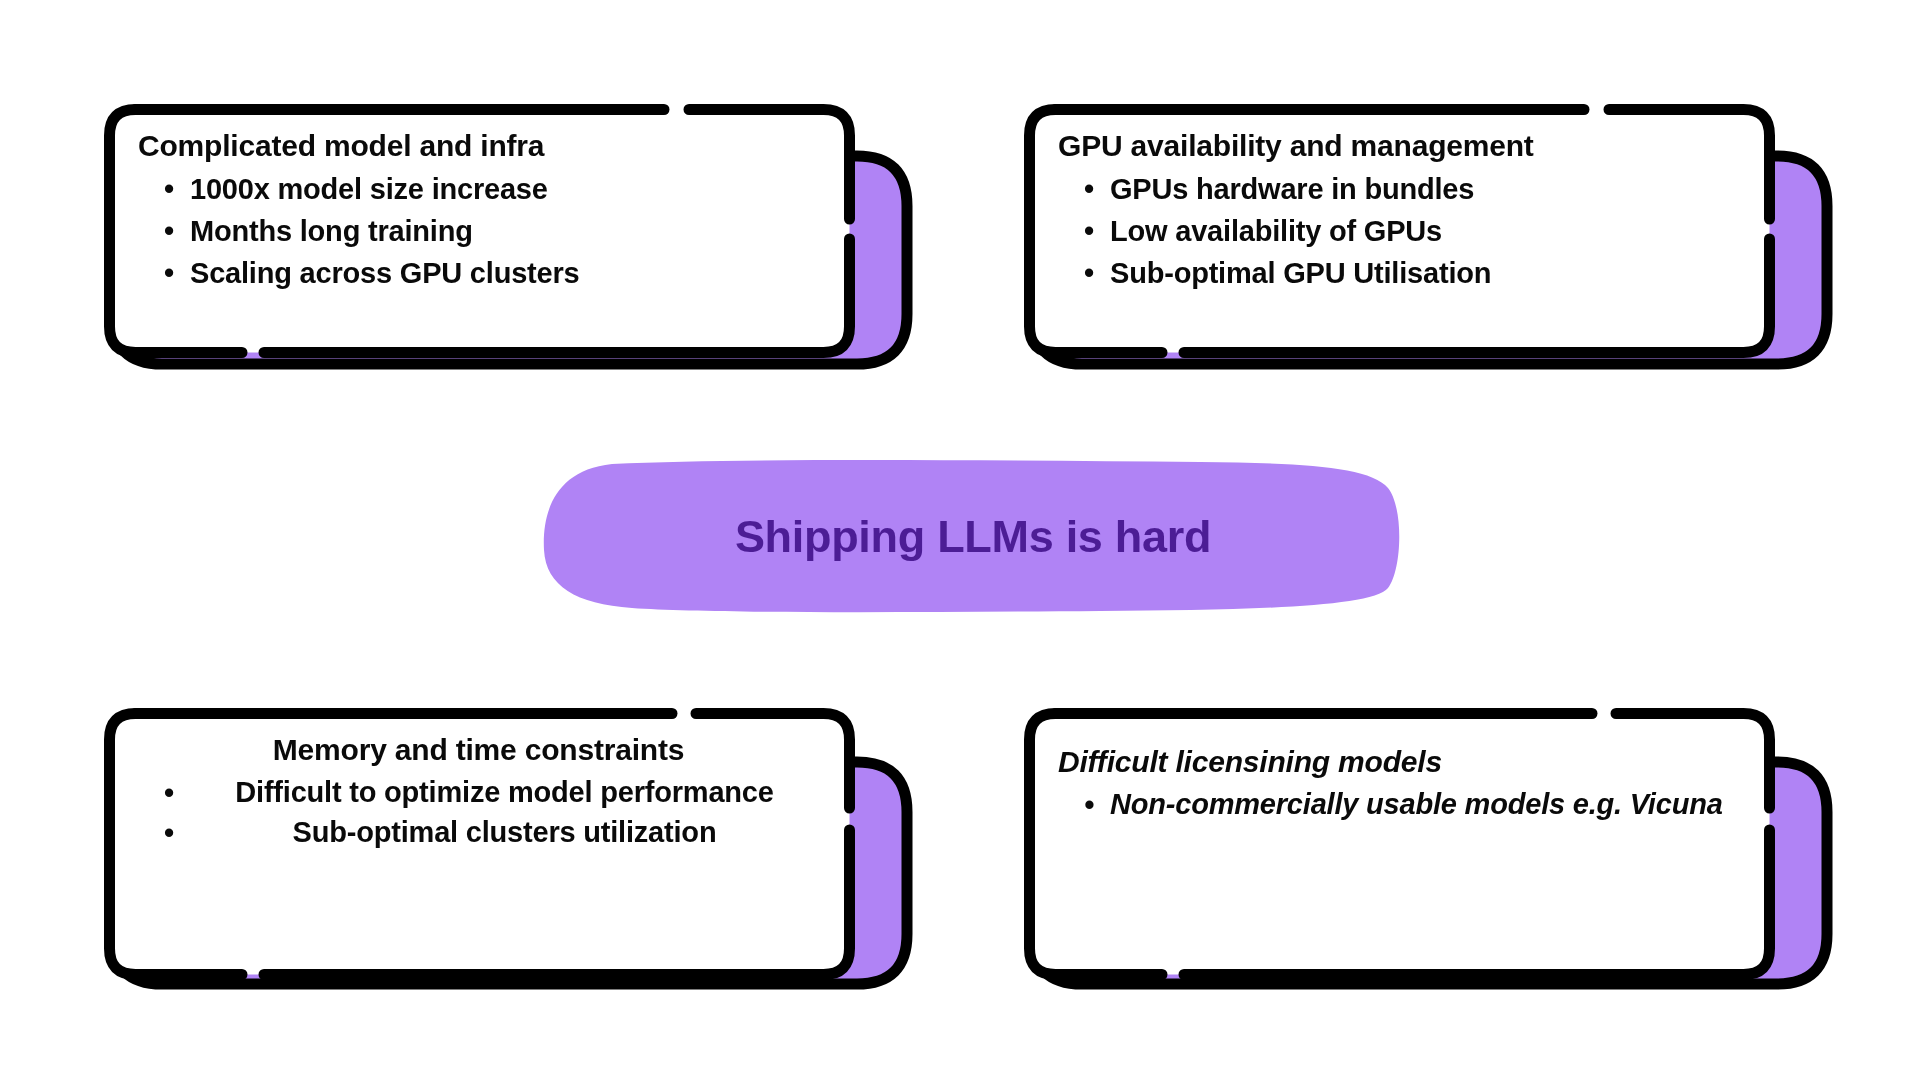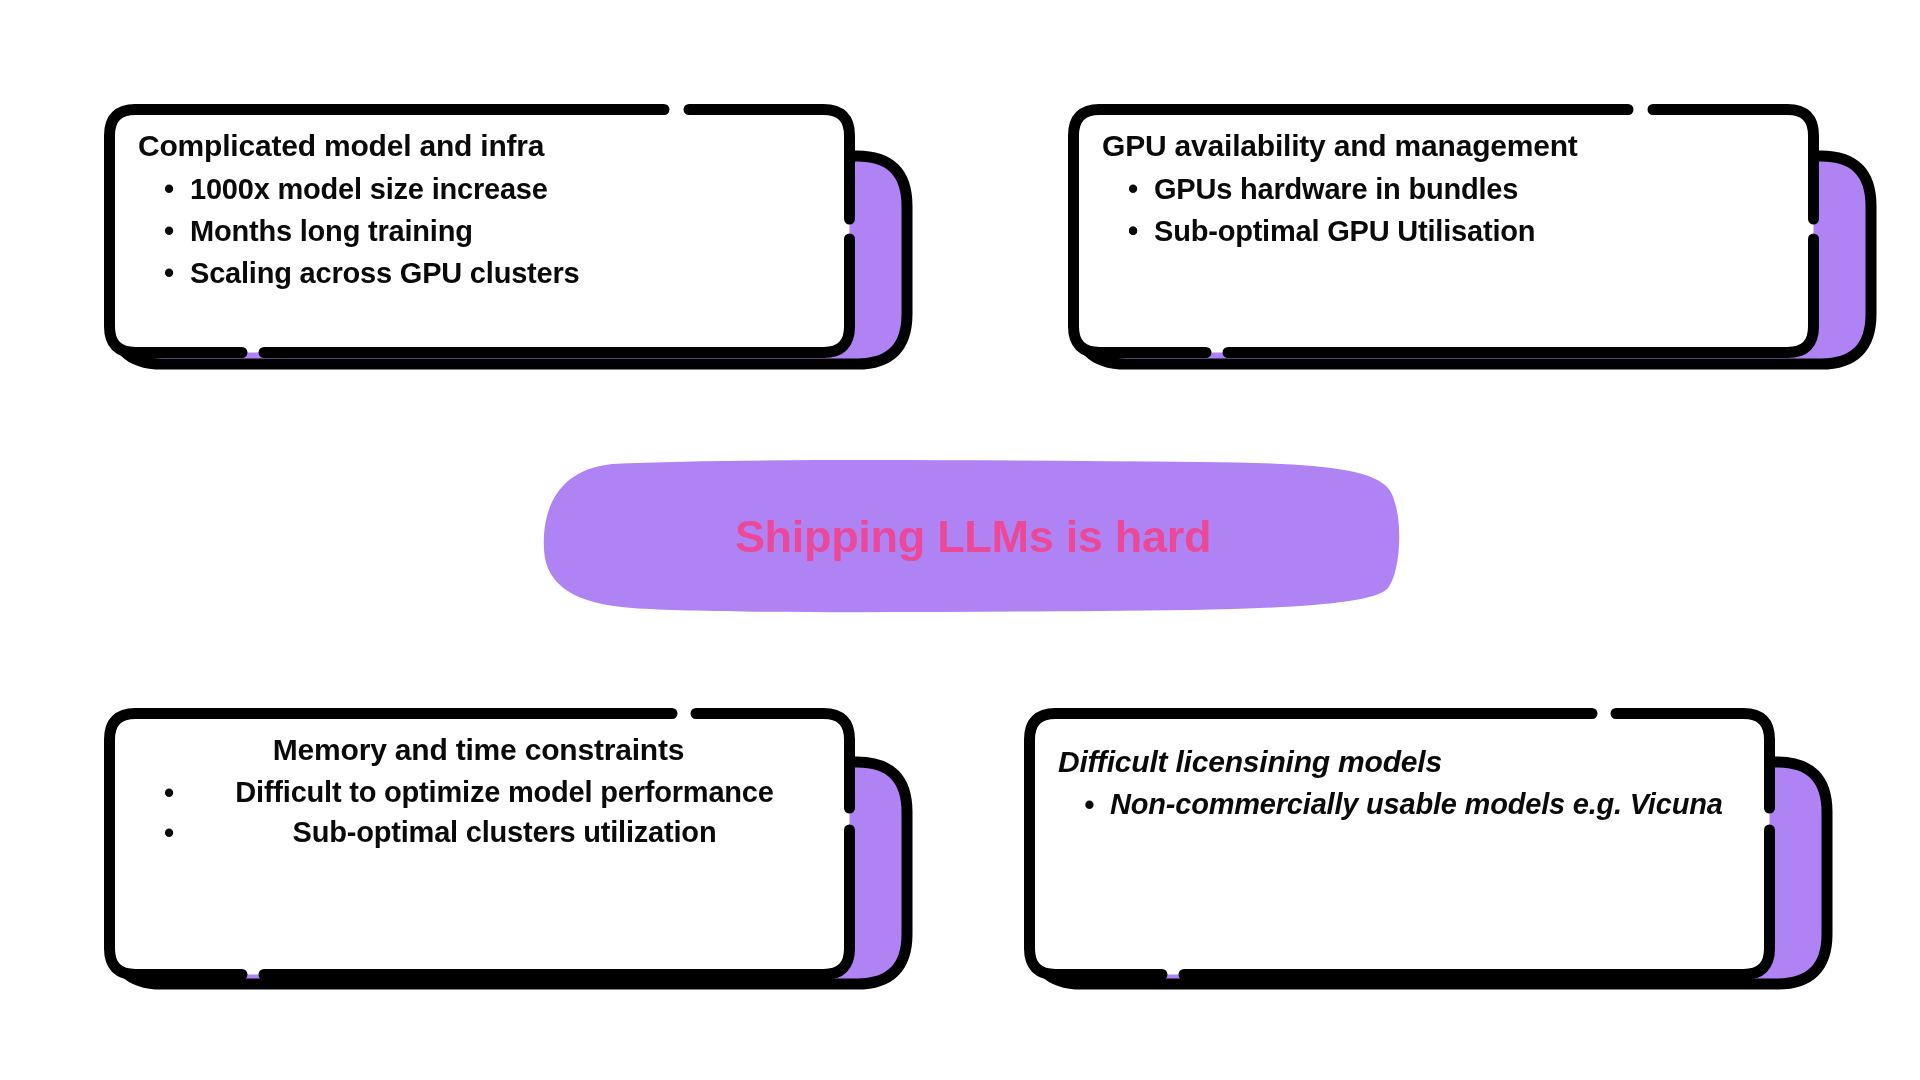--- a/index.html
+++ b/index.html
@@ -20,21 +20,21 @@
     top: 0;
     width: 1920px;
     height: 1080px;
   }
 
   
   .card {
     position: absolute;
   }
   .card-tl { left: 104px;  top: 104px; width: 820px;  height: 260px; }
-  .card-tr { left: 1024px; top: 104px; width: 820px;  height: 260px; margin-left: 44px; }
+  .card-tr { left: 1024px; top: 104px; width: 820px;  height: 260px; }
   .card-bl { left: 104px;  top: 708px; width: 820px;  height: 278px; text-align: center; }
   .card-br { left: 1024px; top: 708px; width: 820px;  height: 278px; font-style: italic; }
 
   .card-svg {
     position: absolute;
     left: 0;
     top: 0;
     width: 100%;
     height: 100%;
     overflow: visible;
@@ -104,21 +104,21 @@
   }
   #banner-label {
     position: absolute;
     left: 0; top: 0;
     width: 100%; height: 100%;
     display: flex;
     align-items: center;
     justify-content: center;
     font-size: 45px;
     font-weight: 700;
-    color: #ec4899;
+    color: #4c1d95;
     letter-spacing: -0.3px;
   }
 </style>
 </head>
 <body>
 
 <div id="canvas">
 
   <div class="card card-tl">
     <svg class="card-svg" viewBox="0 0 820 260">
@@ -148,21 +148,21 @@
       <rect x="5.5" y="5.5" width="740" height="243" rx="26" ry="26" fill="#ffffff"></rect>
       <path d="M 31.5 5.5 L 560 5.5" fill="none" stroke="#000000" stroke-width="11" stroke-linecap="round"></path>
       <path d="M 585 5.5 L 719.5 5.5 Q 745.5 5.5 745.5 31.5 L 745.5 115" fill="none" stroke="#000000" stroke-width="11" stroke-linecap="round"></path>
       <path d="M 745.5 135 L 745.5 222.5 Q 745.5 248.5 719.5 248.5 L 160 248.5" fill="none" stroke="#000000" stroke-width="11" stroke-linecap="round"></path>
       <path d="M 138 248.5 L 31.5 248.5 Q 5.5 248.5 5.5 222.5 L 5.5 31.5 Q 5.5 5.5 31.5 5.5" fill="none" stroke="#000000" stroke-width="11" stroke-linecap="round"></path>
     </svg>
     <div class="card-body">
       <div class="card-title">GPU availability and management</div>
       <ul class="card-list">
         <li><span class="bullet">•</span><span>GPUs hardware in bundles</span></li>
-        <li><span class="bullet">•</span></li>
+        <li><span class="bullet">•</span><span>Low availability of GPUs</span></li>
         <li><span class="bullet">•</span><span>Sub-optimal GPU Utilisation</span></li>
       </ul>
     </div>
   </div>
 
   <div id="banner">
     <svg id="banner-svg" viewBox="0 0 866 158">
       <path d="M 72 6
                C 210 0, 430 2, 660 4
                C 760 5, 830 8, 848 30

